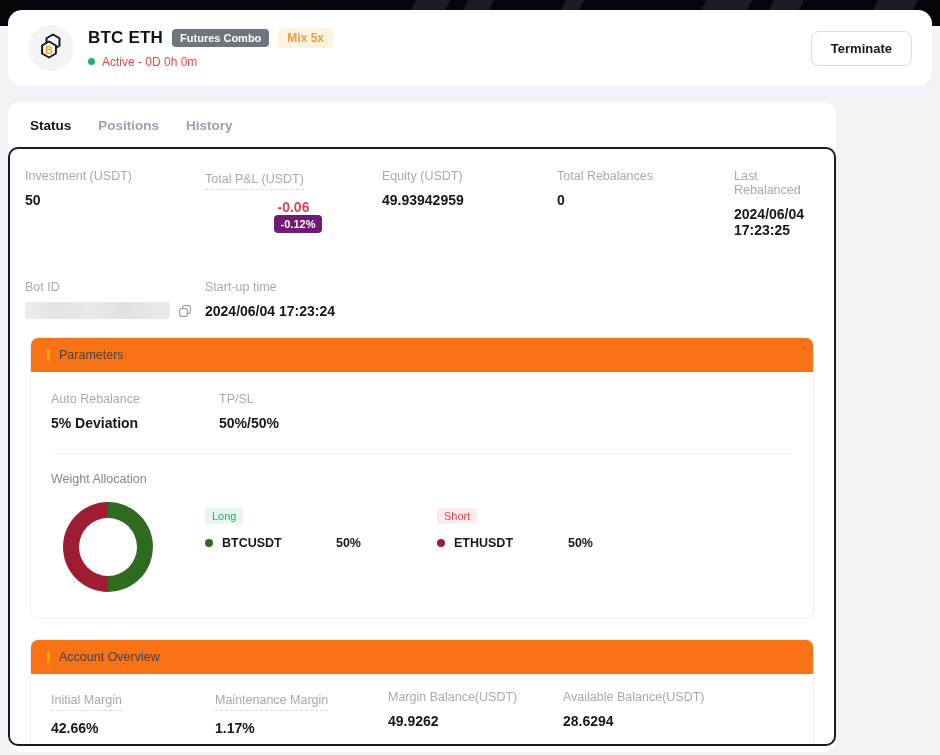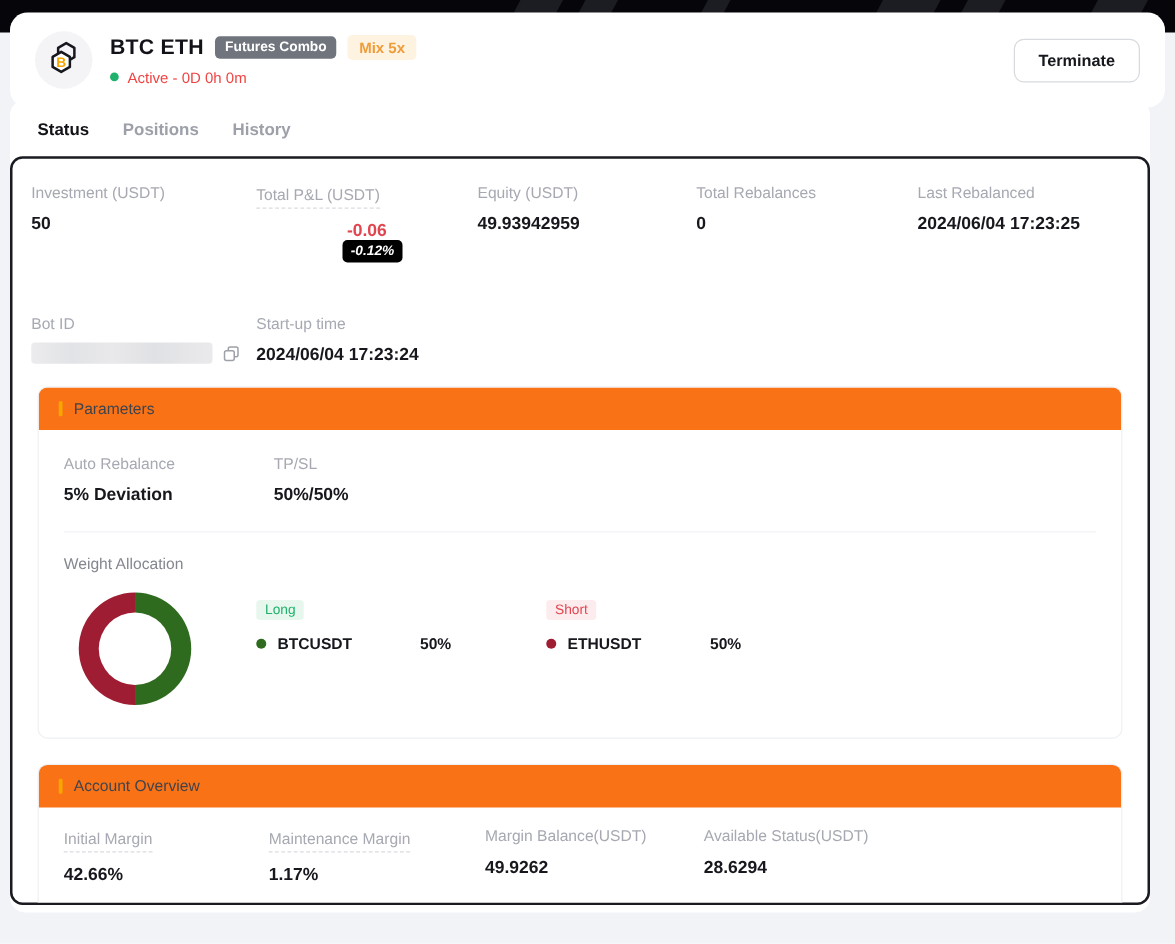--- a/index.html
+++ b/index.html
@@ -29,37 +29,37 @@
   .title-row { display:flex; align-items:center; gap:9px; }
   .bot-title { font-size:17px; font-weight:700; color:#121318; letter-spacing:.2px; }
   .badge-gray { background:#70747c; color:#fff; font-size:11px; font-weight:700; padding:3px 8px; border-radius:4px; }
   .badge-orange { background:#fdf3e0; color:#f09c3a; font-size:12px; font-weight:700; padding:3px 9px; border-radius:4px; }
   .status-row { display:flex; align-items:center; gap:7px; margin-top:7px; font-size:12px; color:#ef4444; }
   .status-dot { width:7px; height:7px; border-radius:50%; background:#20b26c; }
   .terminate-btn { margin-left:auto; background:#fff; border:1px solid #d8dade; border-radius:8px;
     padding:9px 19px; font-size:13px; font-weight:700; color:#17181d; cursor:pointer; }
 
   
-  .main-card { position:absolute; left:8px; top:80px; width:912px; height:650px;
+  .main-card { position:absolute; left:8px; top:102px; width:828px; height:650px;
     background:#fff; border-radius:12px; }
   .tabbar { display:flex; gap:27px; padding:16px 22px 14px; }
   .tab { font-size:13.5px; font-weight:600; color:#9da0a8; cursor:pointer; }
   .tab.active { color:#121318; font-weight:700; }
 
   .dark-box { border:2px solid #1a1b20; border-radius:10px; height:599px; background:#fff; overflow:hidden; }
 
   
   .stats-grid { display:grid; grid-template-columns:180px 177px 175px 177px 1fr; padding:20px 20px 0 15px; }
   .stat-label { font-size:12.5px; color:#a6a9b1; }
   .dashed { border-bottom:1px dashed #d9dbe0; padding-bottom:3px; display:inline-block; }
   .stat-value { margin-top:9px; font-size:14px; font-weight:700; color:#17181d; }
   .neg { color:#e1454f; }
   .pl-row { display:flex; align-items:center;flex-direction:column; }
-  .pl-badge { background:#000000; color:#fff; font-size:11px; font-weight:700; padding:3px 7px;
-    border-radius:4px; margin-left:9px;font-style:italic; }
+  .pl-badge { background:#701a75; color:#fff; font-size:11px; font-weight:700; padding:3px 7px;
+    border-radius:4px; margin-left:9px; }
   .row2 { margin-top:22px; }
   .botid-row { display:flex; align-items:center; margin-top:8px; }
   .redacted { width:145px; height:17px; border-radius:3px;
     background:linear-gradient(90deg,#ececee 0%,#e2e3e6 22%,#e9e9eb 45%,#e0e1e4 68%,#eaeaec 100%); }
   .copy-btn { margin-left:8px; display:flex; cursor:pointer; }
 
   
   .section-card { margin:18px 20px 0; border:1px solid #eef0f3; border-radius:8px; background:#fff; overflow:hidden; }
   .section-head { background:#f97316; padding:10px 16px; display:flex; align-items:center;
     font-size:12.5px; color:#41434b; }
@@ -232,20 +232,20 @@
         </div>
         <div>
           <span class="stat-label dashed">Maintenance Margin</span>
           <div class="stat-value">1.17%</div>
         </div>
         <div>
           <div class="stat-label">Margin Balance(USDT)</div>
           <div class="stat-value">49.9262</div>
         </div>
         <div>
-          <div class="stat-label">Available Status(USDT)</div>
+          <div class="stat-label">Available Balance(USDT)</div>
           <div class="stat-value">28.6294</div>
         </div>
       </div>
     </div>
 
   </div>
 </div>
 
 </body></html>

